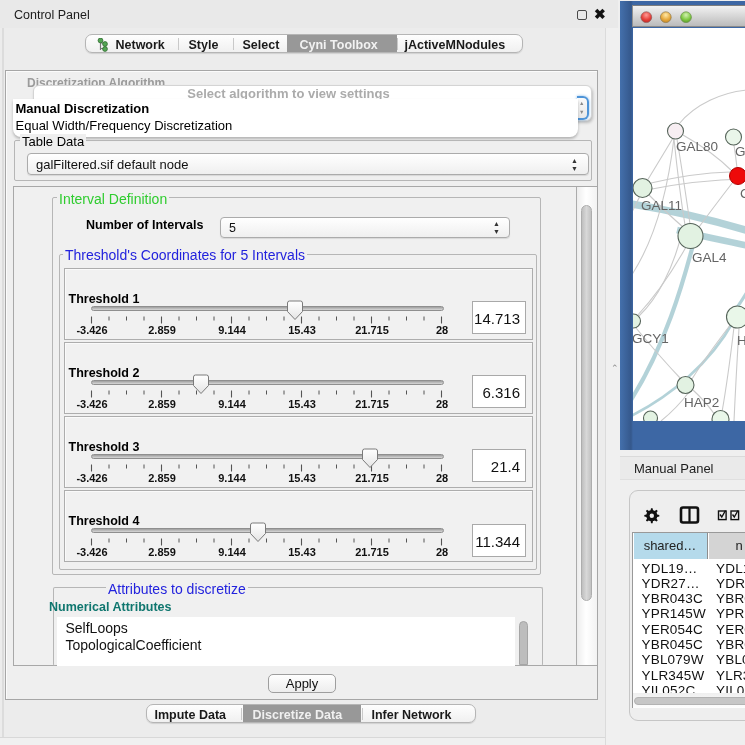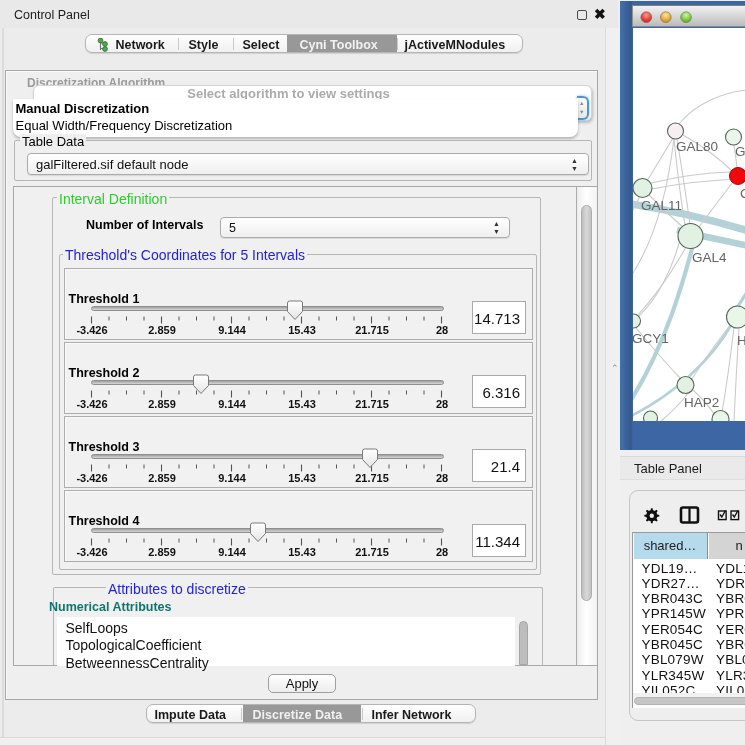--- a/index.html
+++ b/index.html
@@ -327,21 +327,20 @@
   </svg>
   <div class="vfield">11.344</div>
 </div>
 
 <div class="abs group" style="left:53px; top:587px; width:490px; height:78.5px; border-bottom:none;"></div>
 <span class="abs gtitle2" style="left:58px; top:580.5px; color:#2222DD;margin-left:48px;">Attributes to discretize</span>
 <span class="abs" id="numattr">Numerical Attributes</span>
 <div class="abs" id="attrlist">
   <div style="padding-top:3px;">SelfLoops</div>
   <div>TopologicalCoefficient</div>
-  <div>BetweennessCentrality</div>
 </div>
 <div class="abs" id="attrsb"></div>
 
 <div class="abs" id="applybtn">Apply</div>
 <div class="abs" id="btabs">
   <div class="tabsel" style="left:96px; width:118px; border-radius:0;"></div>
   <span class="tabtxt" style="left:8px;">Impute Data</span>
   <div class="tabsep" style="left:94.5px;"></div>
   <span class="tabtxt" style="left:106px; color:#F0F0F0;">Discretize Data</span>
   <div class="tabsep" style="left:215.5px;"></div>
@@ -425,21 +424,21 @@
     <text x="8" y="182">GAL11</text>
     <text x="59" y="234">GAL4</text>
     <text x="-1" y="315">GCY1</text>
     <text x="104" y="317">H</text>
     <text x="51" y="379">HAP2</text>
   </g>
 </svg>
 <div class="abs" id="gapcaret">⌃</div>
 
 <div class="abs" id="tpbar">
-    <span class="t">Table Panel</span>
+    <span class="t">Manual Panel</span>
   </div>
 <div class="abs" id="tablebox"></div>
 <svg class="abs" style="left:643px; top:506px;" width="105" height="18" viewBox="0 0 105 18">
   <g fill="#111">
     <path id="gear" d="M8 2.2 L9.6 2.2 L10 4.3 A4.8 4.8 0 0 1 11.7 5.0 L13.5 3.8 L14.7 5.0 L13.5 6.8 A4.8 4.8 0 0 1 14.2 8.5 L16.3 8.9 L16.3 10.5 L14.2 10.9 A4.8 4.8 0 0 1 13.5 12.6 L14.7 14.4 L13.5 15.6 L11.7 14.4 A4.8 4.8 0 0 1 10 15.1 L9.6 17.2 L8 17.2 L7.6 15.1 A4.8 4.8 0 0 1 5.9 14.4 L4.1 15.6 L2.9 14.4 L4.1 12.6 A4.8 4.8 0 0 1 3.4 10.9 L1.3 10.5 L1.3 8.9 L3.4 8.5 A4.8 4.8 0 0 1 4.1 6.8 L2.9 5.0 L4.1 3.8 L5.9 5.0 A4.8 4.8 0 0 1 7.6 4.3 Z"></path>
     <circle cx="8.8" cy="9.7" r="2.2" fill="#EEE"></circle>
   </g>
   <rect x="38" y="1.5" width="17" height="15" rx="2" fill="none" stroke="#111" stroke-width="2.6"></rect>
   <line x1="46.5" y1="2" x2="46.5" y2="16" stroke="#111" stroke-width="2.2"></line>
   <g stroke="#111" fill="none" stroke-width="1.4">

